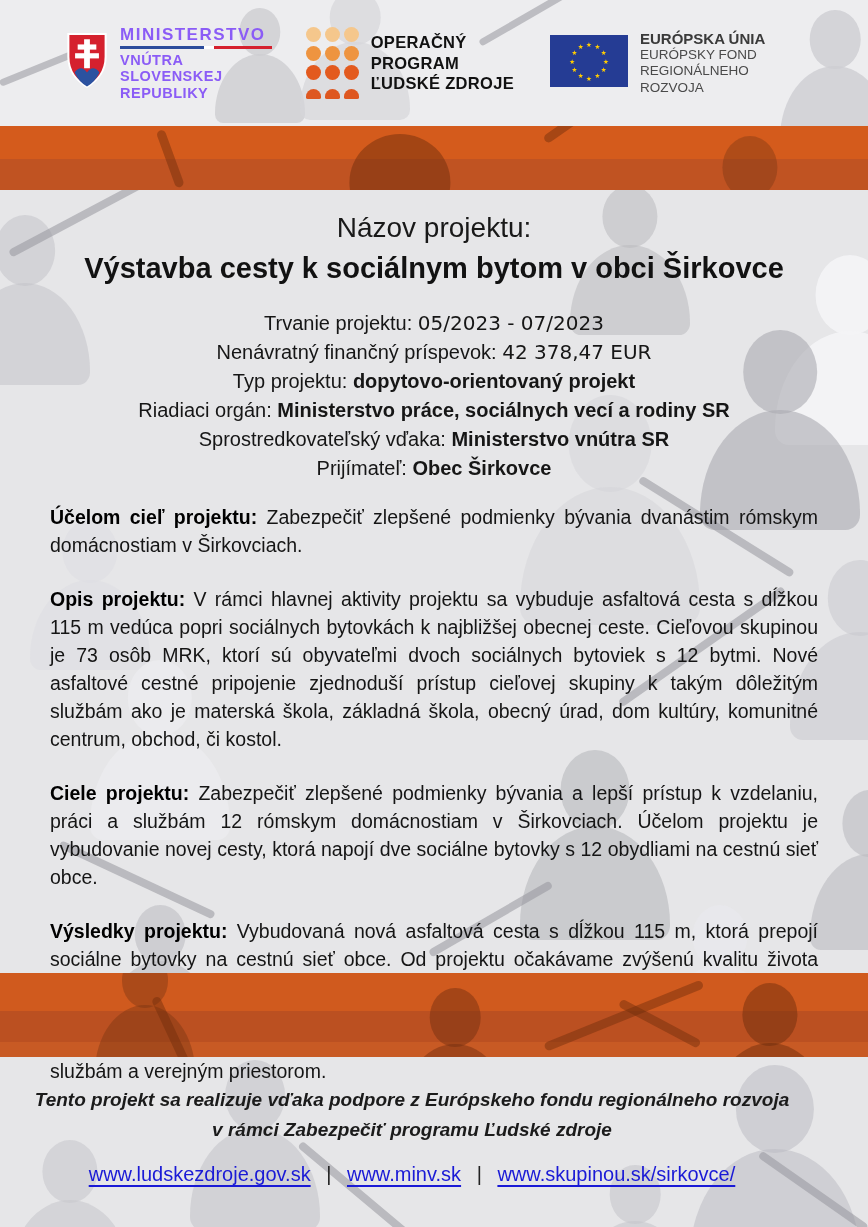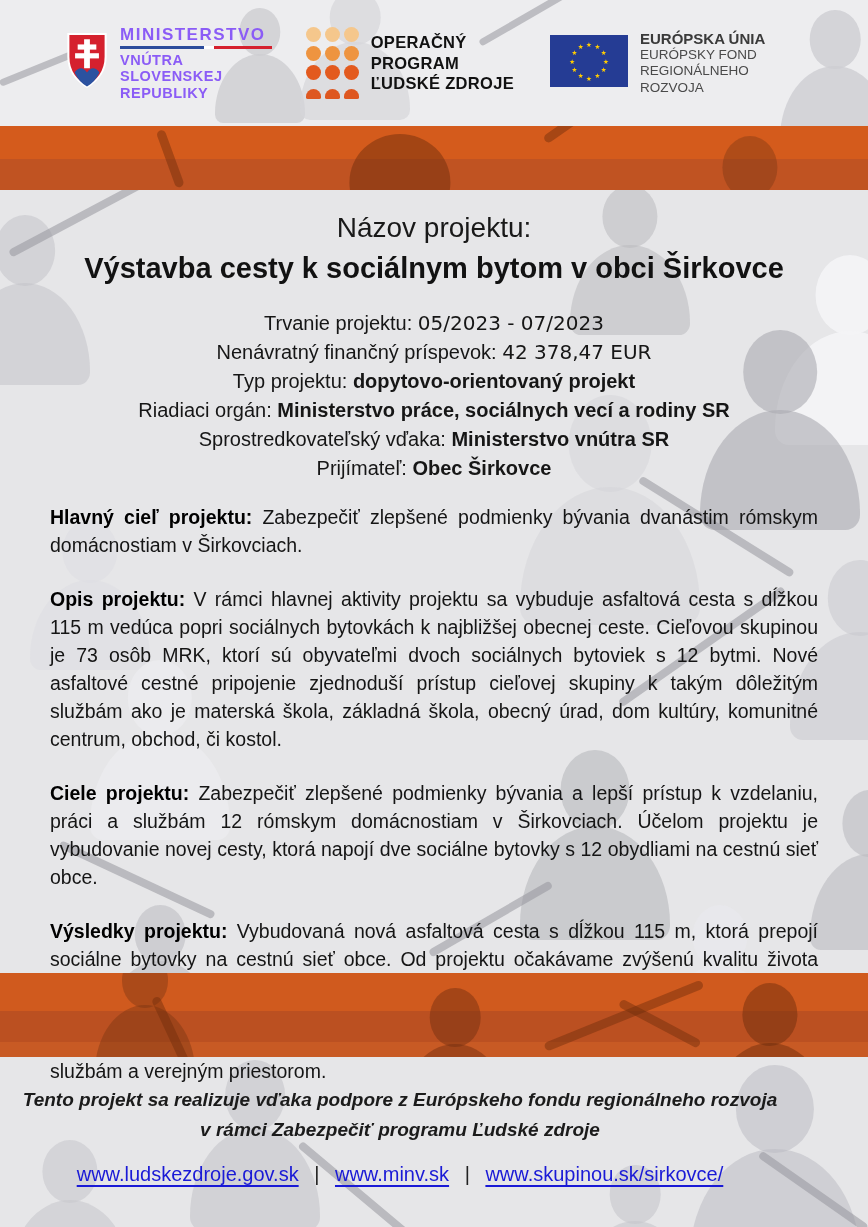--- a/index.html
+++ b/index.html
@@ -15,21 +15,21 @@
   .seg{position:absolute;background:rgba(150,150,156,.55);border-radius:5px;transform-origin:left center;}
   
   .header{position:absolute;left:0;top:0;width:868px;height:126px;background:#ededef;z-index:1;}
   .band{position:absolute;left:0;width:868px;z-index:1;overflow:hidden;}
   .band-top{top:126px;height:64px;
         background:linear-gradient(180deg,#d45b1c 0 52%,#c05322 52% 100%);}
   .band-bottom{top:973px;height:84px;
         background:linear-gradient(180deg,#d05a1e 0 45%,#bb5021 45% 82%,#c85a24 82% 100%);}
   .band .seg{background:rgba(110,45,12,.45);}
   .main{position:absolute;left:0;top:190px;width:868px;height:1006px;z-index:1;}
-  .footer{position:absolute;left:0;top:1057px;width:800px;height:170px;z-index:1;}
+  .footer{position:absolute;left:12px;top:1057px;width:800px;height:170px;z-index:1;}
   
   .logos{position:absolute;inset:0;display:flex;align-items:center;justify-content:space-between;
          padding:0 62px 0 66px;box-sizing:border-box;}
   .logo{display:flex;align-items:center;gap:12px;position:relative;z-index:2;}
   .ministry-text{color:#8b5cf6;font-weight:bold;line-height:1.12;}
   .ministry-text .l1{font-size:17px;letter-spacing:1.5px;}
   .ministry-rule{height:3px;width:152px;margin:2px 0 3px 0;
         background:linear-gradient(90deg,#2a4b9b 0 55%,#ffffff 55% 62%,#d5212e 62% 100%);}
   .ministry-text .l2,.ministry-text .l3{font-size:14.5px;letter-spacing:.5px;}
   .oplz-grid{display:grid;grid-template-columns:repeat(3,15px);grid-auto-rows:15px;gap:4px;}
@@ -179,21 +179,21 @@
     <div class="details">
       <div><span>Trvanie projektu: </span><span class="val-alt">05/2023 - 07/2023</span></div>
       <div><span>Nenávratný finančný príspevok: </span><span class="val-alt">42 378,47 EUR</span></div>
       <div><span>Typ projektu: </span><b>dopytovo-orientovaný projekt</b></div>
       <div><span>Riadiaci orgán: </span><b>Ministerstvo práce, sociálnych vecí a rodiny SR</b></div>
       <div><span>Sprostredkovateľský vďaka: </span><b>Ministerstvo vnútra SR</b></div>
       <div><span>Prijímateľ: </span><b>Obec Širkovce</b></div>
     </div>
 
     <div class="paras">
-      <p class="para"><b>Hlavný cieľ projektu:</b><span> Zabezpečiť zlepšené podmienky bývania dvanástim rómskym domácnostiam v Širkovciach.</span></p>
+      <p class="para"><b>Účelom cieľ projektu:</b><span> Zabezpečiť zlepšené podmienky bývania dvanástim rómskym domácnostiam v Širkovciach.</span></p>
       <p class="para"><b>Opis projektu:</b><span> V rámci hlavnej aktivity projektu sa vybuduje asfaltová cesta s dĺžkou 115 m vedúca popri sociálnych bytovkách k najbližšej obecnej ceste. Cieľovou skupinou je 73 osôb MRK, ktorí sú obyvateľmi dvoch sociálnych bytoviek s 12 bytmi. Nové asfaltové cestné pripojenie zjednoduší prístup cieľovej skupiny k takým dôležitým službám ako je materská škola, základná škola, obecný úrad, dom kultúry, komunitné centrum, obchod, či kostol.</span></p>
       <p class="para"><b>Ciele projektu:</b><span> Zabezpečiť zlepšené podmienky bývania a lepší prístup k vzdelaniu, práci a službám 12 rómskym domácnostiam v Širkovciach. Účelom projektu je vybudovanie novej cesty, ktorá napojí dve sociálne bytovky s 12 obydliami na cestnú sieť obce.</span></p>
       <p class="para"><b>Výsledky projektu:</b><span> Vybudovaná nová asfaltová cesta s dĺžkou 115 m, ktorá prepojí sociálne bytovky na cestnú sieť obce. Od projektu očakávame zvýšenú kvalitu života príslušníkov MRK, ktorých sa projekt dotýka a vytvorenie vhodných podmienok na zlepšenie ich sociálnej a ekonomickej situácie a v konečnom dôsledku aj lepšie podmienky na odstránenie segregácie a prekonanie bariér v prístupe k základným službám a verejným priestorom.</span></p>
     </div>
   </div>
 
   <div class="band band-bottom">
     <div class="sil" style="left:400px;top:15px;width:110px;height:140px;--c:rgba(110,45,15,.45);"></div>
     <div class="sil" style="left:710px;top:10px;width:120px;height:150px;--c:rgba(105,42,12,.45);"></div>
     <div class="sil" style="left:95px;top:-20px;width:100px;height:130px;--c:rgba(115,50,18,.4);"></div>

